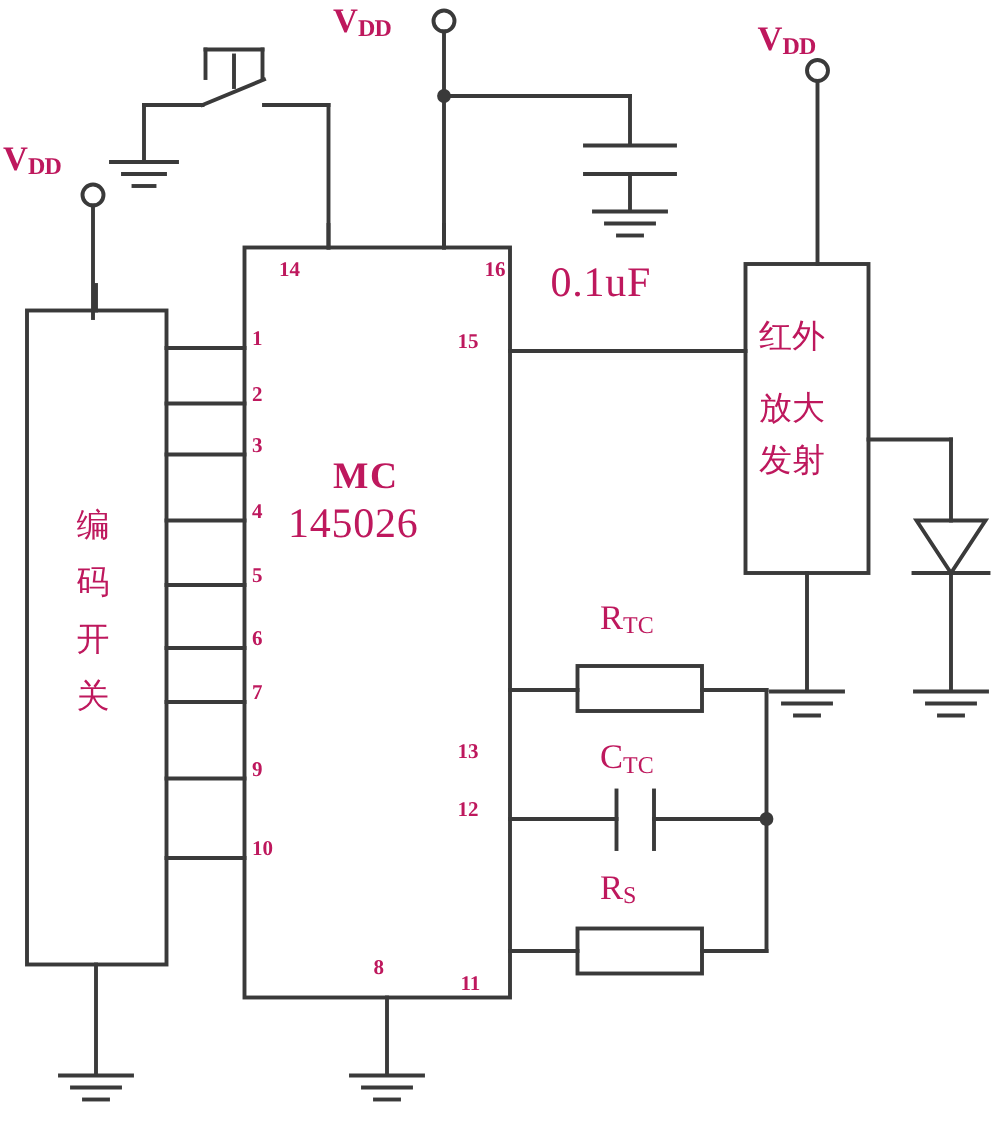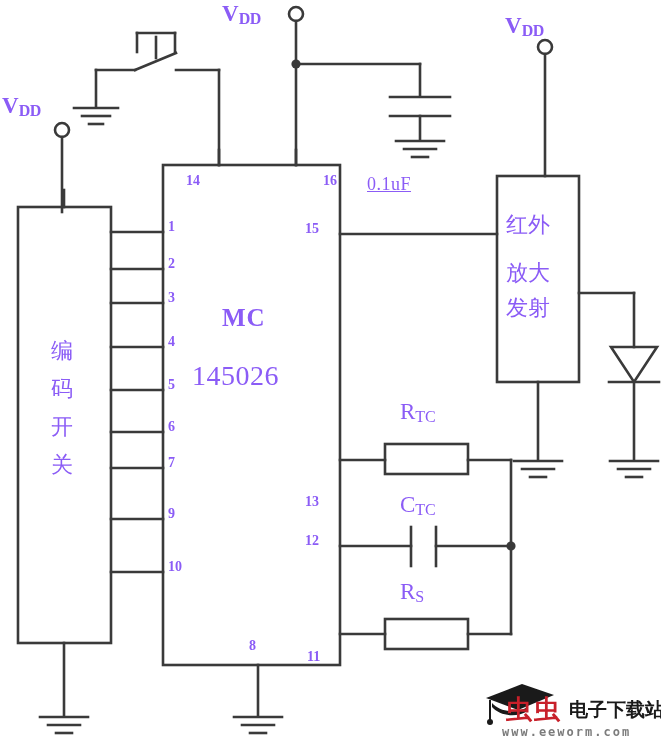--- a/index.html
+++ b/index.html
@@ -2,28 +2,28 @@
 <html><head>
 <meta charset="utf-8">
 <style>
   html,body{margin:0;padding:0;background:#ffffff;}
   body{
     font-family:"Liberation Serif", serif;
     width:661px;height:748px;position:relative;overflow:hidden;
   }
   #stage{position:absolute;left:0;top:0;width:661px;height:748px;}
   svg#schematic{position:absolute;left:0;top:0;width:661px;height:748px;}
-  .lbl{position:absolute;color:#8b5cf6;line-height:1;white-space:nowrap;}
+  .lbl{position:absolute;color:#be185d;line-height:1;white-space:nowrap;}
   .serif{font-family:"Liberation Serif", serif;}
   .vdd{font-size:23px;font-weight:bold;letter-spacing:0px;}
   .vdd sub{font-size:16px;font-weight:bold;vertical-align:baseline;position:relative;top:3px;letter-spacing:-0.5px;}
   .pin{font-size:14px;font-weight:bold;font-family:"Liberation Serif",serif;}
   .icname{font-size:25px;font-weight:bold;font-family:"Liberation Serif",serif;letter-spacing:1px;}
   .icnum{font-size:28px;font-weight:normal;font-family:"Liberation Serif",serif;letter-spacing:0.5px;}
-  .cap{font-size:18px;font-family:"Liberation Serif",serif;letter-spacing:0.5px;text-decoration:underline;}
+  .cap{font-size:28px;font-family:"Liberation Serif",serif;letter-spacing:0.5px;}
   .comp{font-size:23px;font-family:"Liberation Serif",serif;font-weight:normal;}
   .comp sub{font-size:16px;vertical-align:baseline;position:relative;top:3px;}
   .boxcjk{font-size:22px;font-family:"DejaVu Sans",sans-serif;font-weight:normal;}
   .wm-text{font-size:19px;font-family:"DejaVu Sans",sans-serif;font-weight:bold;color:#1a1a1a;letter-spacing:0px;}
   .wm-url{font-size:12px;font-family:"DejaVu Sans Mono",monospace;font-weight:bold;color:#7c7c7c;letter-spacing:2px;}
   .wm-bug{font-size:26px;font-family:"DejaVu Sans",sans-serif;font-weight:bold;color:#c8202a;letter-spacing:2px;}
 </style>
 </head>
 <body>
 
@@ -181,44 +181,33 @@
   <div class="lbl pin" style="left:168px;top:560px;">10</div>
 
   <div class="lbl pin" style="left:305px;top:222px;">15</div>
   <div class="lbl pin" style="left:305px;top:461px;margin-top:34px;">13</div>
   <div class="lbl pin" style="left:305px;top:534px;">12</div>
   <div class="lbl pin" style="left:307px;top:650px;">11</div>
 
   <div class="lbl pin" style="left:249px;top:639px;">8</div>
 
   <div class="lbl icname" style="left:222px;top:305px;">MC</div>
-  <div class="lbl icnum" style="left:192px;top:362px;">145026</div>
+  <div class="lbl icnum" style="left:192px;top:336px;">145026</div>
 
   <div class="lbl cap" style="left:367px;top:175px;">0.1uF</div>
 
   <div class="lbl comp" style="left:400px;top:400px;"><span>R</span><sub>TC</sub></div>
 
   <div class="lbl comp" style="left:400px;top:493px;"><span>C</span><sub>TC</sub></div>
 
   <div class="lbl comp" style="left:400px;top:580px;"><span>R</span><sub>S</sub></div>
 
   <div class="lbl boxcjk" style="left:51px;top:340px;">编</div>
   <div class="lbl boxcjk" style="left:51px;top:378px;">码</div>
   <div class="lbl boxcjk" style="left:51px;top:416px;">开</div>
   <div class="lbl boxcjk" style="left:51px;top:454px;">关</div>
 
   <div class="lbl boxcjk" style="left:506px;top:214px;">红外</div>
   <div class="lbl boxcjk" style="left:506px;top:262px;">放大</div>
   <div class="lbl boxcjk" style="left:506px;top:297px;">发射</div>
 
-  <div style="position:absolute;left:478px;top:676px;width:180px;height:68px;">
-    <svg viewBox="0 0 180 68" style="position:absolute;left:0;top:0;width:180px;height:68px;">
-      <path d="M 8 22 L 44 8 L 76 19 L 40 34 Z" fill="#1a1a1a"></path>
-      <path d="M 14 27 C 22 36, 38 38, 50 31 L 50 35 C 38 42, 22 40, 14 31 Z" fill="#1a1a1a"></path>
-      <line x1="12" y1="24" x2="12" y2="44" stroke="#1a1a1a" stroke-width="2"></line>
-      <circle cx="12" cy="46" r="3" fill="#1a1a1a"></circle>
-    </svg>
-    <div class="lbl wm-bug" style="left:28px;top:20px;">虫虫</div>
-    <div class="lbl wm-text" style="left:91px;top:24px;">电子下载站</div>
-    <div class="lbl wm-url" style="left:24px;top:50px;">www.eeworm.com</div>
-  </div>
 
 </div>
 
 </body></html>

